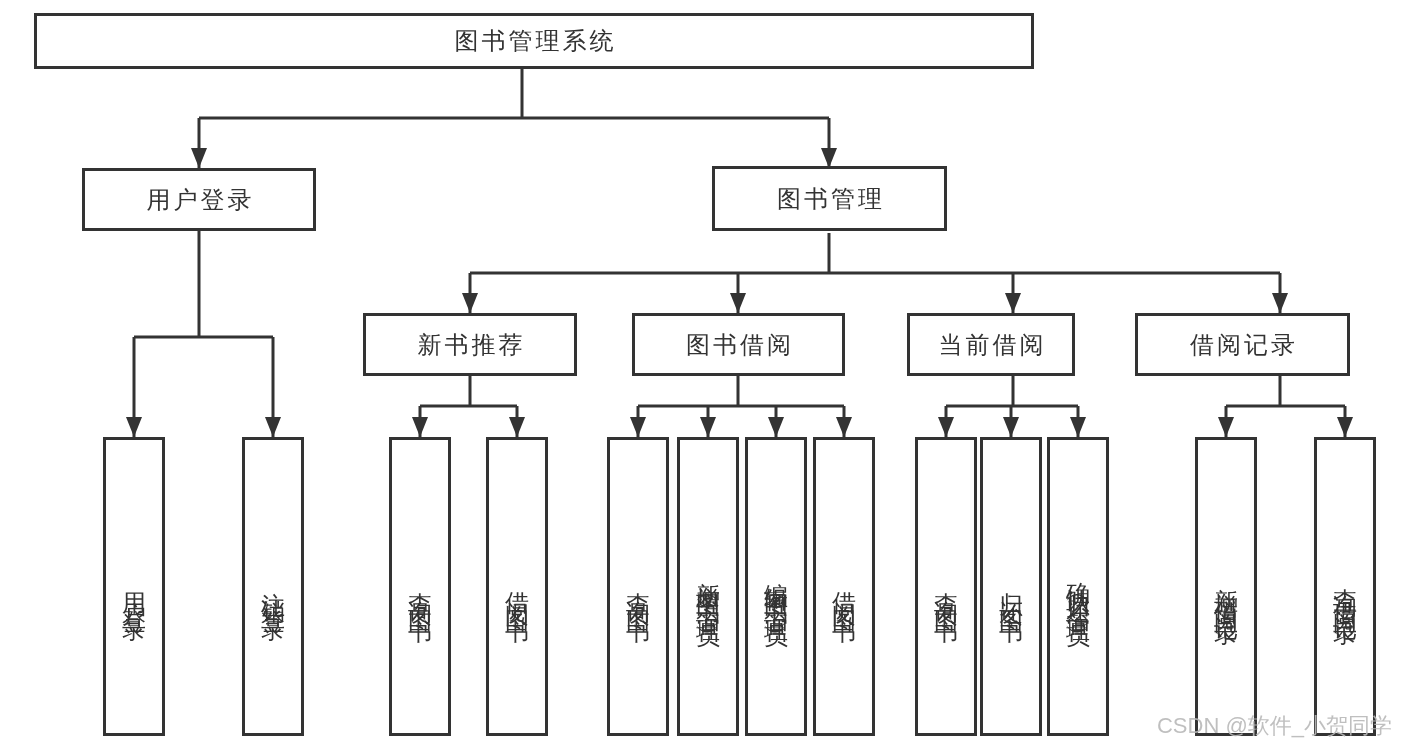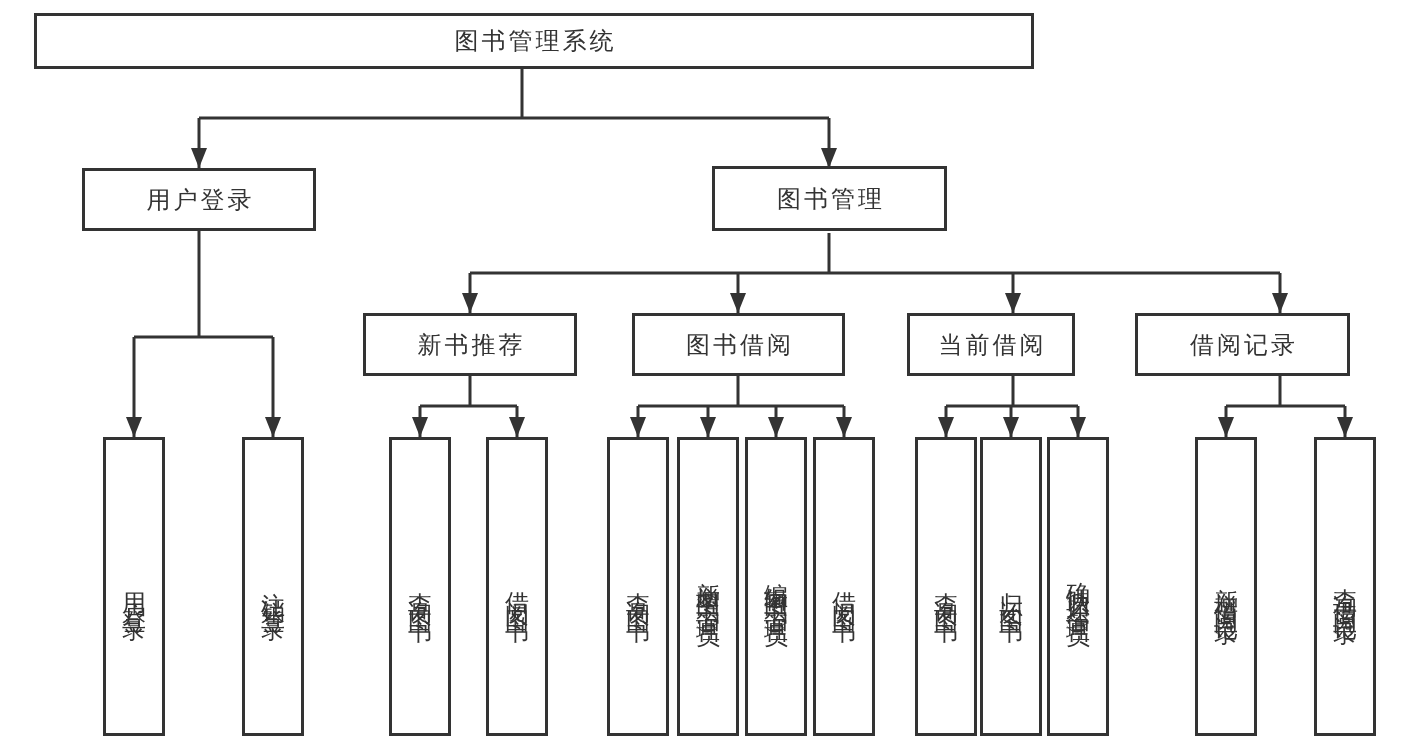--- a/index.html
+++ b/index.html
@@ -165,14 +165,15 @@
   <div class="box vbox ls9" style="left:745px">编辑图书（管理员）</div>
   <div class="box vbox ls4" style="left:813px">借阅图书</div>
 
   <div class="box vbox ls4" style="left:915px">查询图书</div>
   <div class="box vbox ls4" style="left:980px">归还图书</div>
   <div class="box vbox ls9" style="left:1047px">确认归还（管理员）</div>
 
   <div class="box vbox ls6" style="left:1195px">新增借阅记录</div>
   <div class="box vbox ls6" style="left:1314px">查询借阅记录</div>
 
+  <div class="watermark">CSDN @软件_小贺同学</div>
 
 </div>
 
 </body></html>

